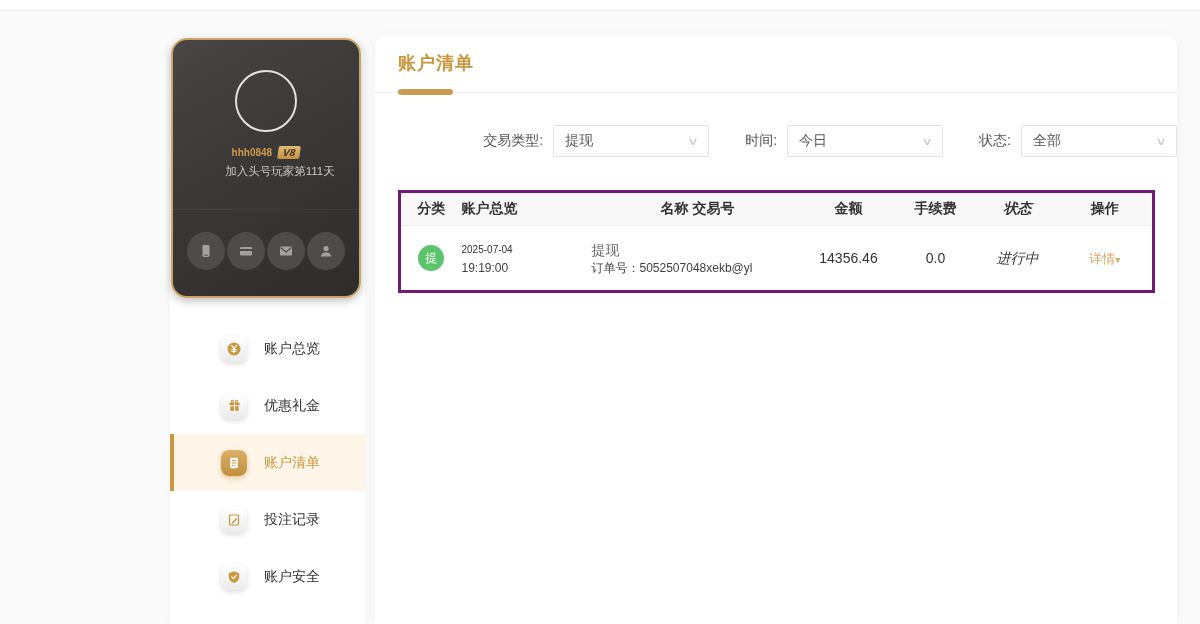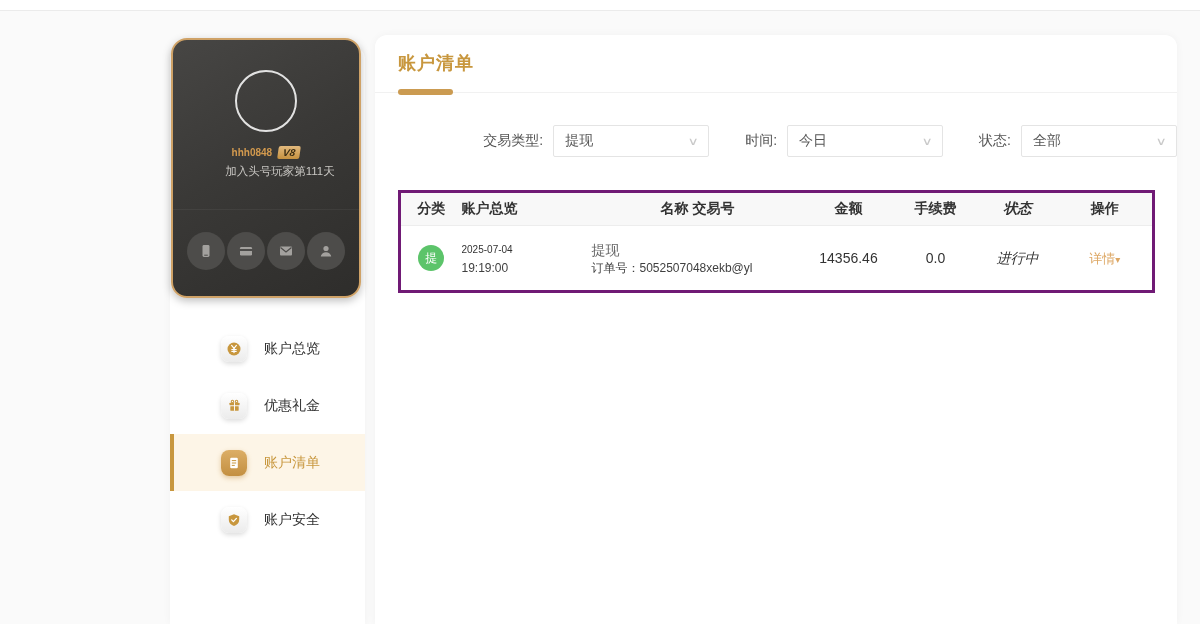--- a/index.html
+++ b/index.html
@@ -225,20 +225,29 @@
           <g stroke="#c8973e" stroke-width="1" stroke-linecap="round">
             <line x1="5.2" y1="4.6" x2="8.8" y2="4.6"></line>
             <line x1="5.2" y1="7" x2="8.8" y2="7"></line>
             <line x1="5.2" y1="9.4" x2="7.4" y2="9.4"></line>
           </g>
         </svg>
     </span>
     <span>账户清单</span>
   </div>
 
+  <div class="nav-item">
+    <span class="nav-icon-box">
+      <svg width="14" height="14" viewBox="0 0 14 14">
+          <rect x="2.5" y="2" width="9" height="10" rx="1" fill="none" stroke="currentColor" stroke-width="1.2"></rect>
+          <path d="M4.8 9.6 L9.3 5.1 L10.3 6.1 L5.8 10.6 L4.5 10.9 Z" fill="currentColor"></path>
+        </svg>
+    </span>
+    <span>投注记录</span>
+  </div>
 
   <div class="nav-item">
     <span class="nav-icon-box">
       <svg width="14" height="14" viewBox="0 0 14 14">
           <path d="M7 1.2 L12.2 3.2 V6.8 C12.2 9.9 10 12.1 7 13 C4 12.1 1.8 9.9 1.8 6.8 V3.2 Z" fill="currentColor"></path>
           <polyline points="4.7,6.9 6.4,8.6 9.4,5.4" fill="none" stroke="#fff" stroke-width="1.3" stroke-linecap="round" stroke-linejoin="round"></polyline>
         </svg>
     </span>
     <span>账户安全</span>
   </div>

